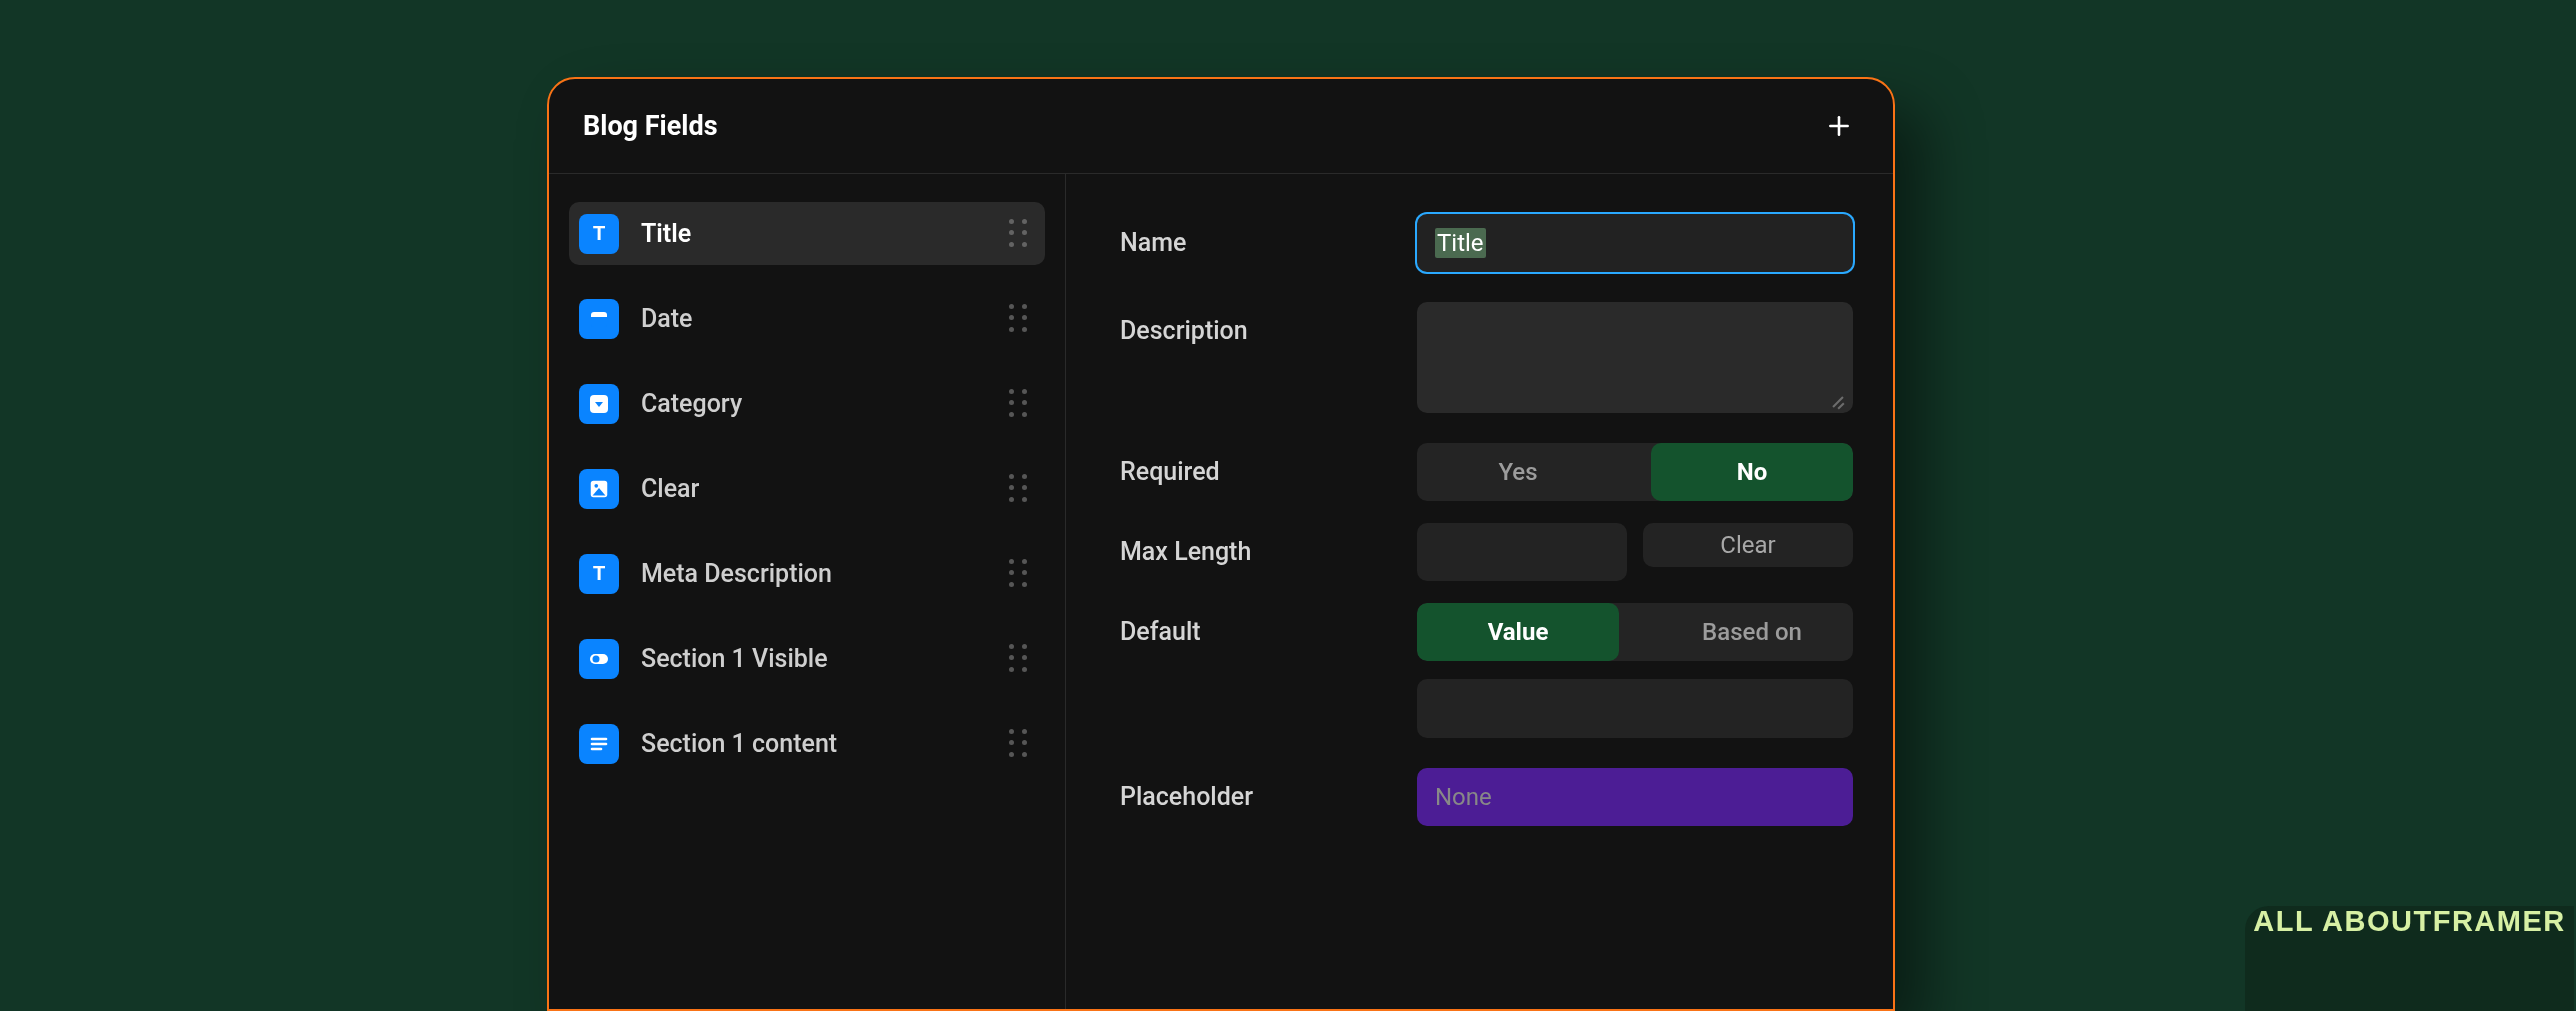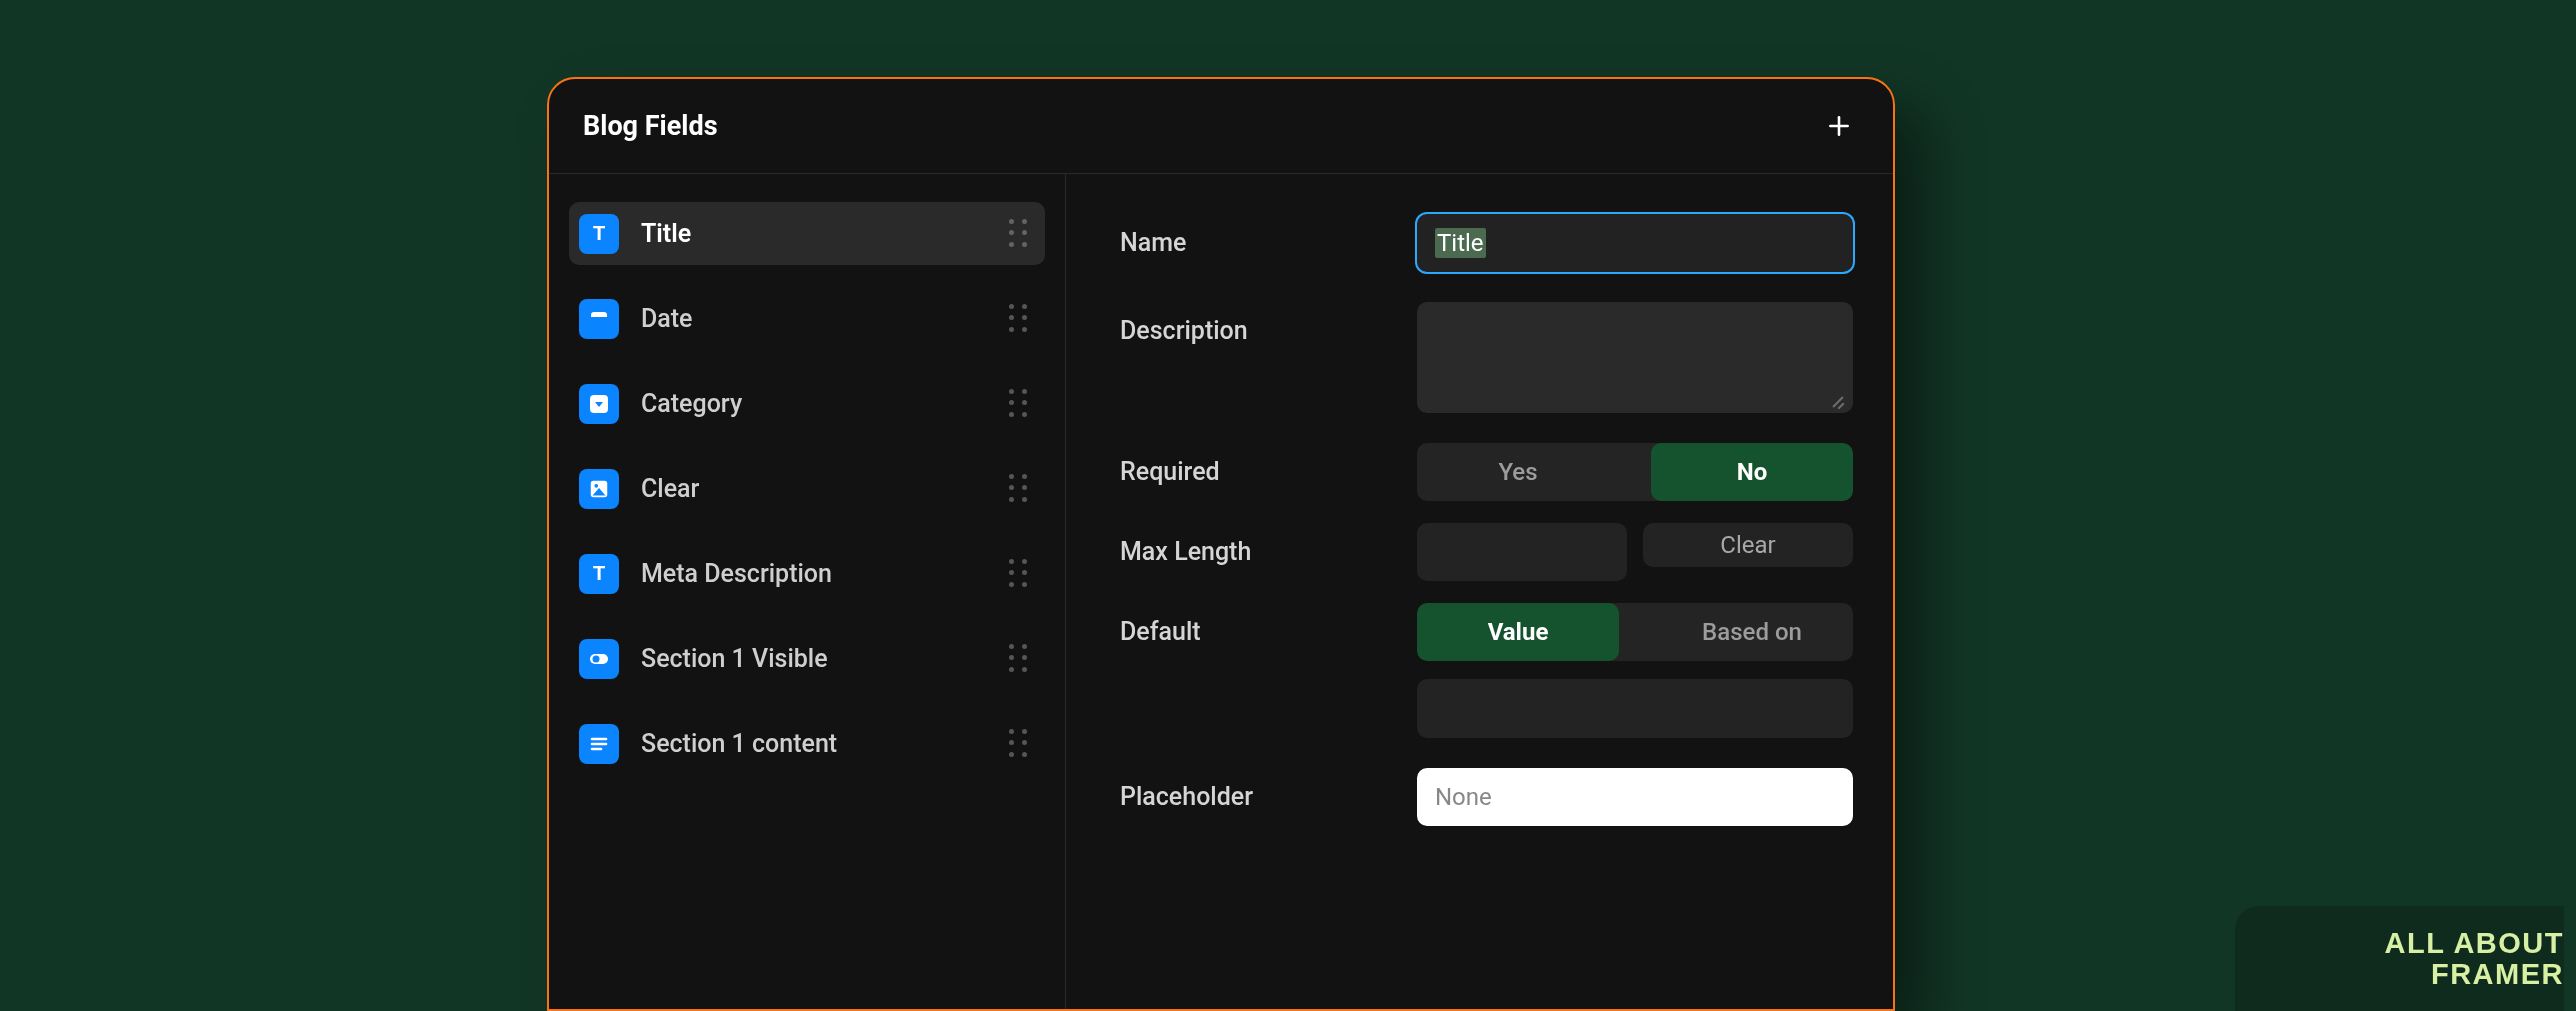--- a/index.html
+++ b/index.html
@@ -227,43 +227,43 @@
   .extra-input {
     margin-top: 18px;
     background: #232323;
     border-radius: 10px;
     height: 59px;
     width: 436px;
     margin-left: 297px;
   }
 
   .placeholder-input {
-    background: #ffffff;
+    background: #4c1d95;
     border-radius: 10px;
     height: 58px;
     width: 100%;
     color: #888;
     font-size: 24px;
     padding: 0 18px;
     display: flex;
     align-items: center;
   }
 
   .brand-card {
     position: absolute;
-    right: 12px;
+    right: 2px;
     bottom: 0;
     width: 329px;
     height: 105px;
     background: #0f2b1d;
     border-radius: 24px 0 0 0;
     display: flex;
-    align-items: flex-end;
+    align-items: flex-start;
     justify-content: center;
-    flex-direction: column;
+    flex-direction: row;
     color: #d7f0a4;
     text-align: center;
   }
   .brand-line {
     font-size: 29px;
     font-weight: 900;
     letter-spacing: 1.5px;
     line-height: 1.05;
     font-family: "Arial Black", Arial, sans-serif;
   }

